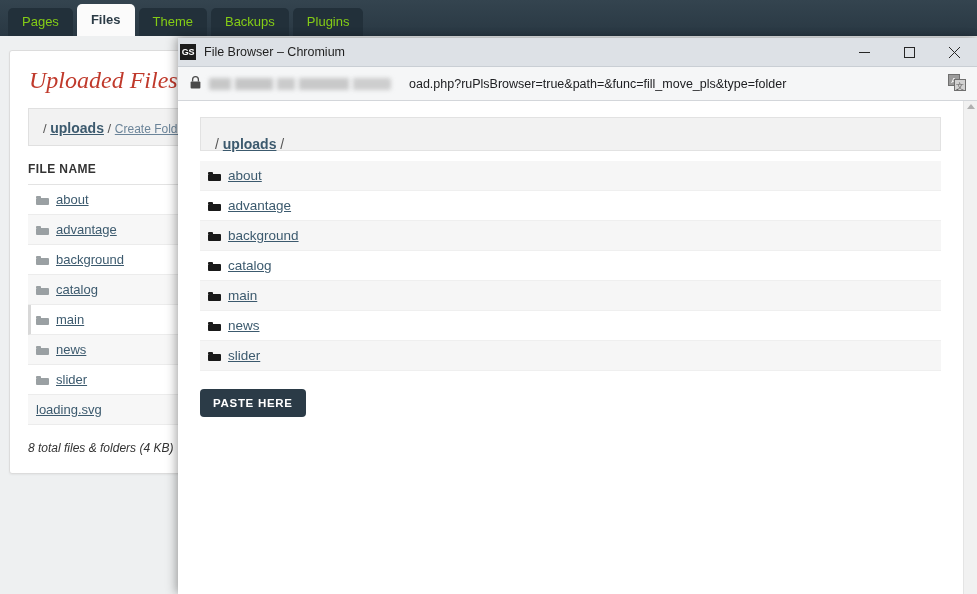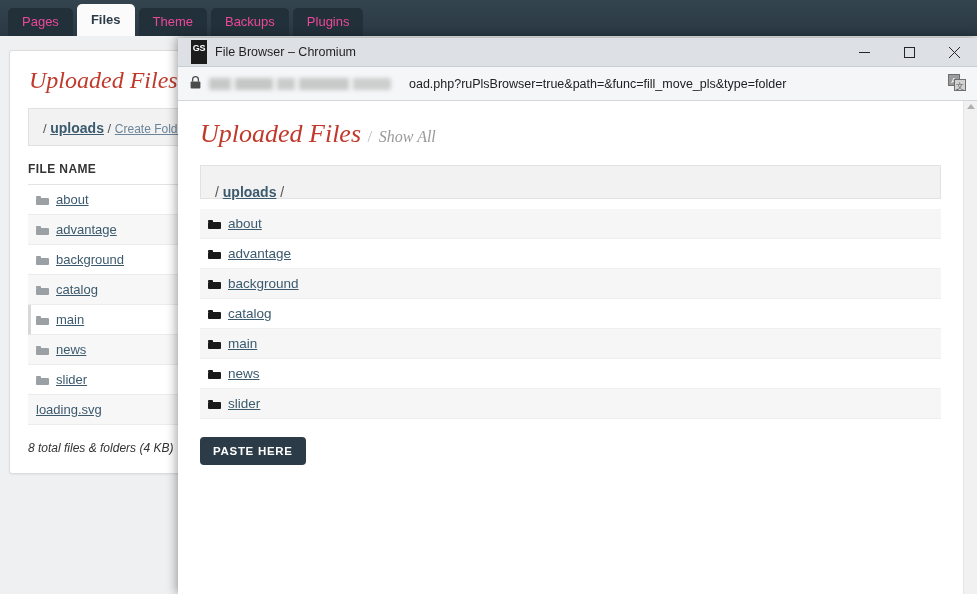--- a/index.html
+++ b/index.html
@@ -44,21 +44,21 @@
     align-items: flex-end;
     height: 36px;
   }
 
   .cms-tab {
     height: 28px;
     line-height: 28px;
     padding: 0 14px;
     margin-right: 4px;
     font-size: 13px;
-    color: #ec4899;
+    color: #84cc16;
     background: #253views;
     background: #243views;
     background: #22303a;
     border-radius: 5px 5px 0 0;
     cursor: pointer;
     white-space: nowrap;
   }
   .cms-tab.active {
     background: #fbfbfb;
     color: #2b3b46;
@@ -221,28 +221,28 @@
   .chrome-titlebar {
     position: relative;
     height: 28px;
     background: #dde1e6;
     border-bottom: 1px solid #c9ced4;
     display: flex;
     align-items: center;
   }
 
   .chrome-favicon {
-    width: 16px; height: 24px;
+    width: 16px; height: 16px;
     background: #1c1c1c;
     color: #fff;
     font-size: 9px;
     font-weight: bold;
     line-height: 16px;
     text-align: center;
-    margin-left: 13px;
+    margin-left: 2px;
     letter-spacing: -0.3px;
     font-family: "Liberation Sans", sans-serif;
     flex: 0 0 auto;
   }
 
   .chrome-title {
     margin-left: 8px;
     font-size: 12.5px;
     color: #1f1f1f;
     white-space: nowrap;
@@ -505,25 +505,20 @@
           <text x="6" y="9" font-size="8" fill="#ffffff" text-anchor="middle" font-family="Liberation Sans, sans-serif">A</text>
           <rect x="6.5" y="5.5" width="11" height="11" fill="#d2d2d2" stroke="#6f6f6f"></rect>
           <text x="12" y="14.5" font-size="8" fill="#5a5a5a" text-anchor="middle" font-family="Liberation Sans, sans-serif">文</text>
         </svg>
       </span>
     </div>
 
     <div class="chrome-viewport">
       <div class="cpage">
 
-        <div class="cp-title">
-          <span>Uploaded Files</span>
-          <span class="sep">/</span>
-          <span class="showall">Show All</span>
-        </div>
 
         <div class="cp-crumbbar">
           <span>/</span>
           <a href="#">uploads</a>
           <span>/</span>
         </div>
 
         <div class="cp-list">
           <div class="cp-row odd">
             <span class="folder-ico"></span><a href="#">about</a>

